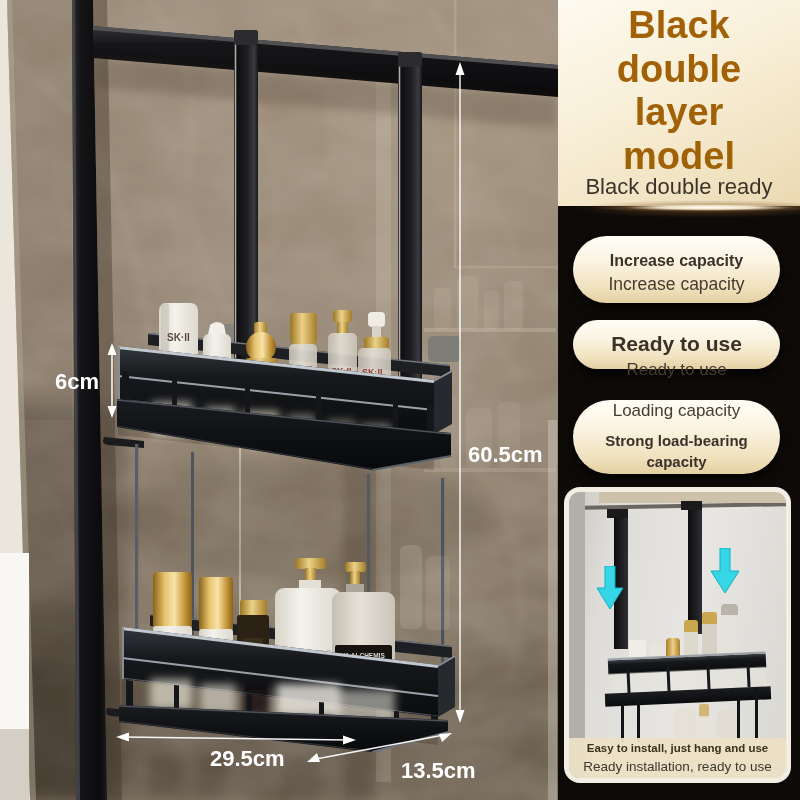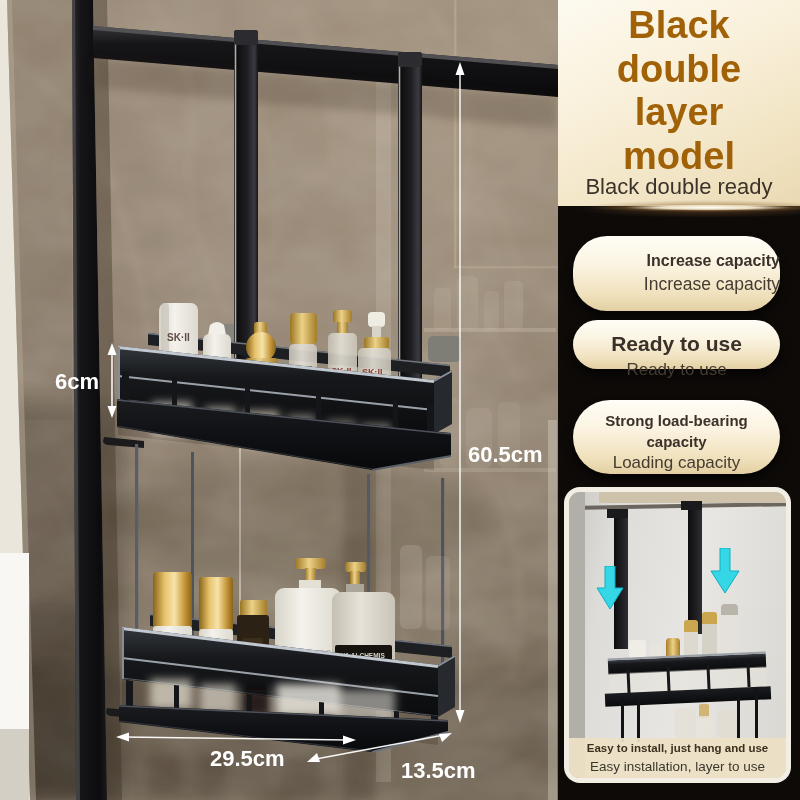--- a/index.html
+++ b/index.html
@@ -393,33 +393,33 @@
 
   <div class="abs" style="left:558px;top:0;width:242px;height:206px;background:linear-gradient(155deg,#fdfaf0 0%,#f9f0da 40%,#f0e2c0 80%,#ead9b2 100%);"></div>
 
   <div class="abs" style="left:558px;top:4px;width:242px;text-align:center;font-weight:bold;font-size:38px;line-height:43.5px;color:#a16207;">Black<br>double<br>layer<br>model</div>
 
   <div class="abs" style="left:558px;top:174px;width:242px;text-align:center;font-size:22px;color:#3b332a;">Black double ready</div>
 
   <div class="abs" style="left:558px;top:198px;width:242px;height:26px;background:radial-gradient(ellipse 135px 9px at 62% 42%,rgba(125,88,48,0.55) 0%,rgba(110,75,40,0.3) 55%,rgba(0,0,0,0) 100%);"></div>
   <div class="abs" style="left:558px;top:203px;width:242px;height:10px;background:radial-gradient(ellipse 120px 4.5px at 62% 45%,rgba(255,253,244,1) 0%,rgba(253,243,216,0.9) 40%,rgba(200,150,80,0.25) 70%,rgba(0,0,0,0) 100%);"></div>
 
-  <div class="abs" style="left:573px;top:236px;width:207px;height:75px;border-radius:34px;background:linear-gradient(180deg,#fffdf6 0%,#fbf4e2 38%,#f0e1bd 78%,#e3cfa2 100%);box-shadow:0 6px 10px rgba(0,0,0,0.55);text-align:right;">
+  <div class="abs" style="left:573px;top:236px;width:207px;height:67px;border-radius:34px;background:linear-gradient(180deg,#fffdf6 0%,#fbf4e2 38%,#f0e1bd 78%,#e3cfa2 100%);box-shadow:0 6px 10px rgba(0,0,0,0.55);text-align:center;">
     <div style="margin-top:15px;font-weight:bold;font-size:16px;line-height:20px;color:#3a322a;">Increase capacity</div>
     <div style="margin-top:3px;font-size:17.5px;line-height:20px;color:#453c31;">Increase capacity</div>
   </div>
 
   <div class="abs" style="left:573px;top:320px;width:207px;height:49px;border-radius:34px;background:linear-gradient(180deg,#fffdf6 0%,#fbf4e2 38%,#f0e1bd 78%,#e3cfa2 100%);box-shadow:0 6px 10px rgba(0,0,0,0.55);text-align:center;">
     <div style="margin-top:11px;font-weight:bold;font-size:21px;line-height:25px;color:#3a322a;">Ready to use</div>
     <div style="margin-top:4px;font-size:17px;line-height:19px;color:#453c31;">Ready to use</div>
   </div>
 
   <div class="abs" style="left:573px;top:400px;width:207px;height:74px;border-radius:37px;background:linear-gradient(180deg,#fffdf6 0%,#fbf4e2 38%,#f0e1bd 78%,#e3cfa2 100%);box-shadow:0 6px 10px rgba(0,0,0,0.55);text-align:center;">
+    <div style="margin-top:1px;font-size:17px;line-height:19px;color:#453c31;">Loading capacity</div>
     <div style="margin-top:10px;font-weight:bold;font-size:15px;line-height:21px;color:#3a322a;">Strong load-bearing<br>capacity</div>
-    <div style="margin-top:1px;font-size:17px;line-height:19px;color:#453c31;">Loading capacity</div>
   </div>
 
   <div class="abs" style="left:564px;top:487px;width:227px;height:296px;border-radius:16px;background:#f2eee3;">
     <div class="abs" style="left:5px;top:5px;width:217px;height:286px;border-radius:11px;overflow:hidden;background:linear-gradient(100deg,#c9c7c1 0%,#dddcd8 18%,#e7e6e2 55%,#d8d7d2 100%);">
 
       <div class="abs" style="left:14px;top:12px;width:203px;height:4px;background:#6b665f;transform:rotate(-1deg);"></div>
 
       <div class="abs" style="left:30px;top:0;width:187px;height:11px;background:#cfc2ab;"></div>
 
       <div class="abs" style="left:0;top:0;width:16px;height:286px;background:#b2afa8;"></div>
@@ -462,17 +462,17 @@
       <div class="abs" style="left:168px;top:200px;width:3px;height:48px;background:#121316;"></div>
       <div class="abs" style="left:186px;top:196px;width:3px;height:50px;background:#121316;"></div>
 
       <div class="abs" style="left:105px;top:216px;width:22px;height:30px;border-radius:5px;background:rgba(228,223,212,0.75);"></div>
       <div class="abs" style="left:130px;top:212px;width:10px;height:14px;border-radius:2px;background:rgba(205,170,90,0.8);"></div>
       <div class="abs" style="left:128px;top:224px;width:16px;height:22px;border-radius:4px;background:rgba(232,228,218,0.8);"></div>
       <div class="abs" style="left:148px;top:218px;width:20px;height:28px;border-radius:5px;background:rgba(225,220,208,0.7);"></div>
 
       <div class="abs" style="left:0;top:246px;width:217px;height:40px;background:rgba(236,224,196,0.95);text-align:center;">
         <div style="margin-top:4px;font-weight:bold;font-size:11.5px;line-height:13px;color:#3b2f1e;">Easy to install, just hang and use</div>
-        <div style="margin-top:4px;font-size:13.5px;line-height:15px;color:#3c372e;">Easy installation, layer to use</div>
+        <div style="margin-top:4px;font-size:13.5px;line-height:15px;color:#3c372e;">Ready installation, ready to use</div>
       </div>
     </div>
   </div>
 </div>
 
 </body></html>

